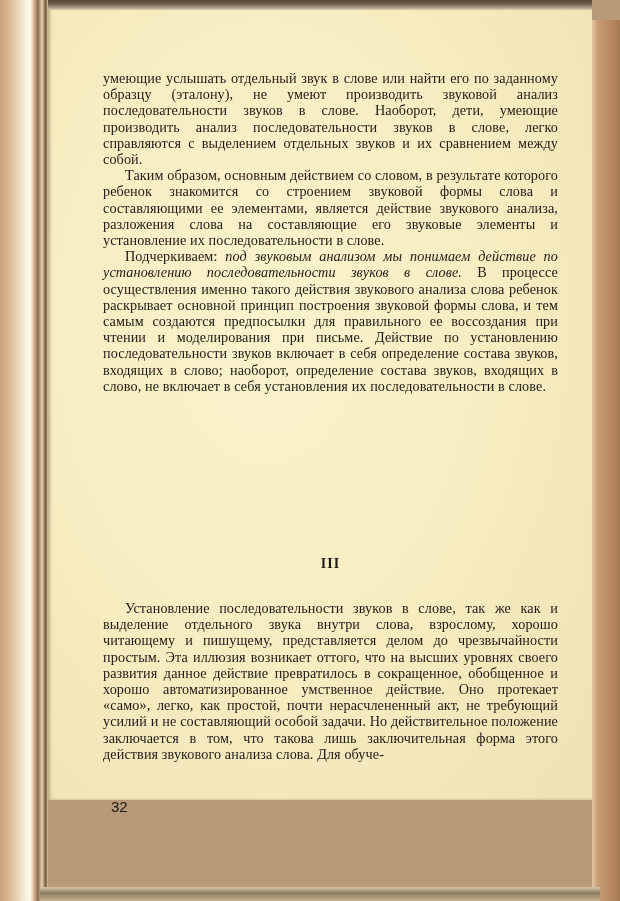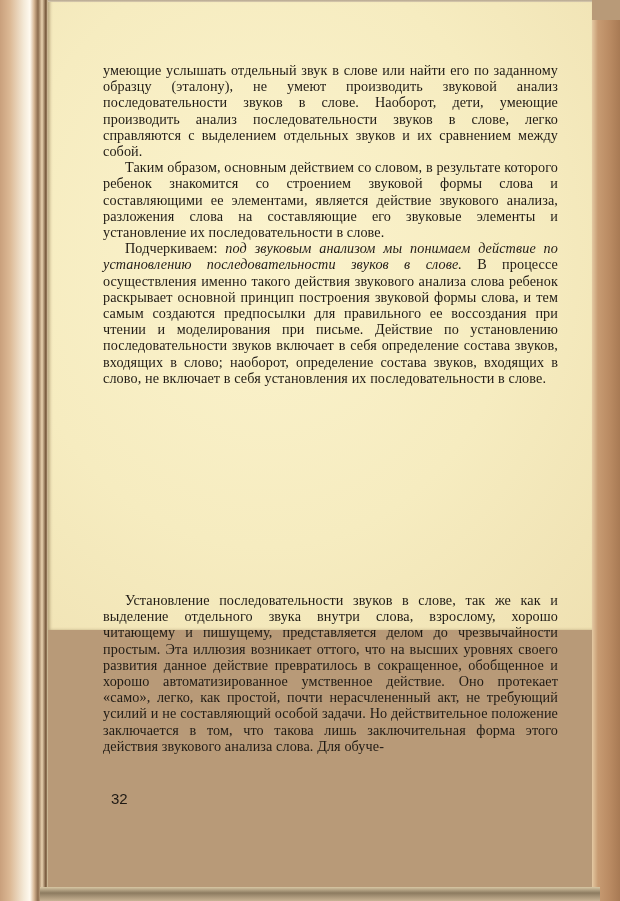--- a/index.html
+++ b/index.html
@@ -19,21 +19,21 @@
     }
     .top-shadow {
       position: absolute; left: 48px; top: 0; width: 544px; height: 10px;
       background: linear-gradient(180deg, #5a4a3c 0, #6e5e50 4px, #d9cbb0 10px);
     }
     .bottom-edge {
       position: absolute; left: 40px; bottom: 0; width: 560px; height: 14px;
       background: linear-gradient(180deg, #d7c7a4 0, #8c7b60 6px, #c8b394 14px);
     }
     .page {
-      position: absolute; left: 48px; top: 0; width: 544px; height: 630px;
+      position: absolute; left: 48px; top: 8px; width: 544px; height: 792px;
       background: radial-gradient(ellipse at 40% 40%, #fbf3cd 0%, #f6ecc0 55%, #efe1b2 100%);
       box-shadow: inset 2px 0 3px rgba(90,60,30,0.35);
     }
     .text-block {
       position: absolute; left: 55px; top: 62px; width: 455px;
       color: #1f1a14;
       font-size: 14.2px; line-height: 16.2px;
       text-align: justify;
       letter-spacing: 0.1px;
     }
@@ -61,20 +61,21 @@
 <div class="bottom-edge"></div>
 
 <div class="page">
   <div class="top-shadow" style="left:0;top:-8px;"></div>
 
   <div class="text-block">
     <p>умеющие услышать отдельный звук в слове или найти его по заданному образцу (эталону), не умеют производить звуковой анализ последовательности звуков в слове. Наоборот, дети, умеющие производить анализ последовательности звуков в слове, легко справляются с выделением отдельных звуков и их сравнением между собой.</p>
     <p class="indent">Таким образом, основным действием со словом, в результате которого ребенок знакомится со строением звуковой формы слова и составляющими ее элементами, является действие звукового анализа, разложения слова на составляющие его звуковые элементы и установление их последовательности в слове.</p>
     <p class="indent"><span>Подчеркиваем: </span><em>под звуковым анализом мы понимаем действие по установлению последовательности звуков в слове.</em><span> В процессе осуществления именно такого действия звукового анализа слова ребенок раскрывает основной принцип построения звуковой формы слова, и тем самым создаются предпосылки для правильного ее воссоздания при чтении и моделирования при письме. Действие по установлению последовательности звуков включает в себя определение состава звуков, входящих в слово; наоборот, определение состава звуков, входящих в слово, не включает в себя установления их последовательности в слове.</span></p>
 
+    <div class="section-marker">III</div>
 
     <div class="section2">
       <p class="indent">Установление последовательности звуков в слове, так же как и выделение отдельного звука внутри слова, взрослому, хорошо читающему и пишущему, представляется делом до чрезвычайности простым. Эта иллюзия возникает оттого, что на высших уровнях своего развития данное действие превратилось в сокращенное, обобщенное и хорошо автоматизированное умственное действие. Оно протекает «само», легко, как простой, почти нерасчлененный акт, не требующий усилий и не составляющий особой задачи. Но действительное положение заключается в том, что такова лишь заключительная форма этого действия звукового анализа слова. Для обуче-</p>
     </div>
   </div>
 
   <div class="page-number">32</div>
 </div>
 
 </body></html>

